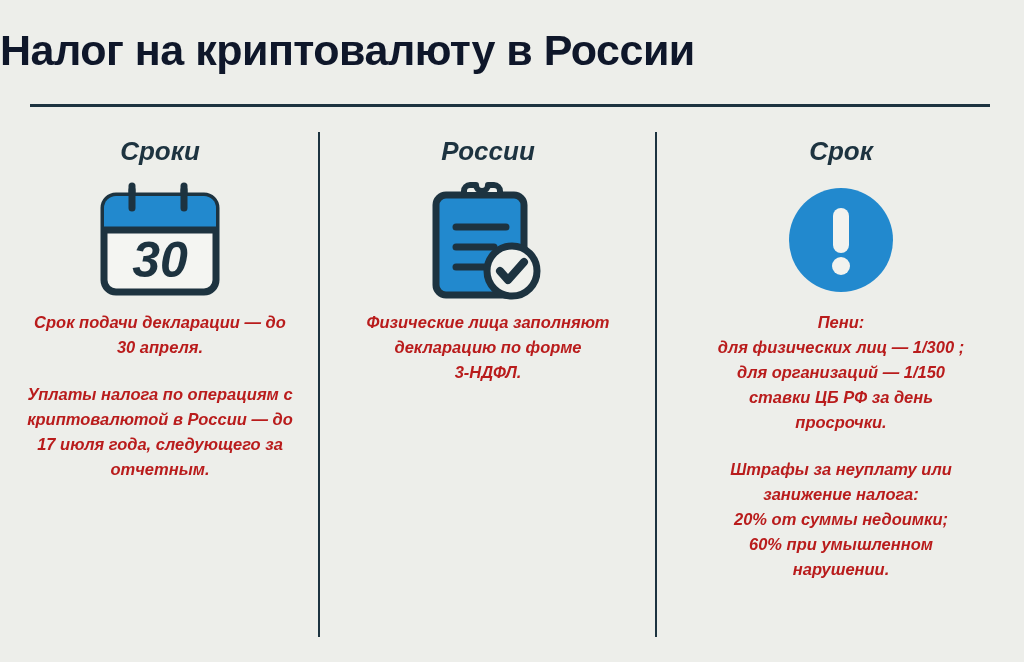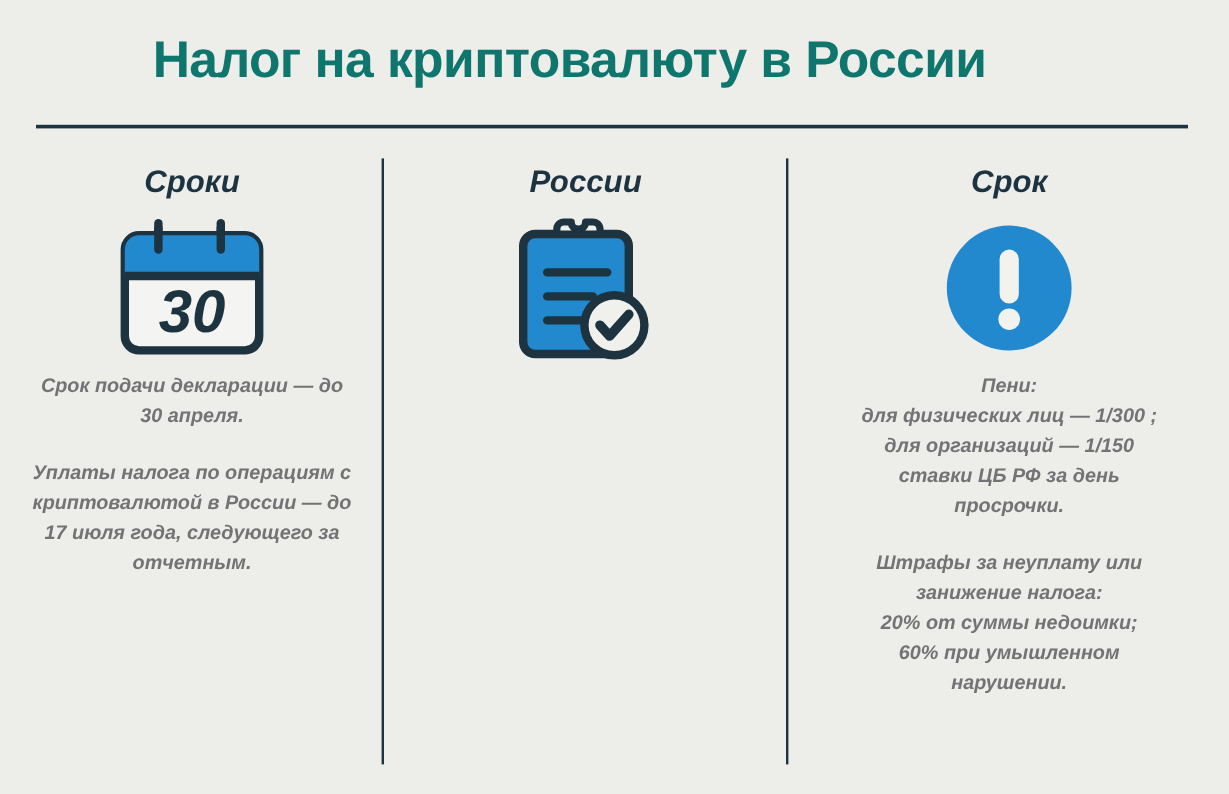--- a/index.html
+++ b/index.html
@@ -22,25 +22,25 @@
     left: 0;
     top: 0;
     width: 1024px;
     height: 108px;
   }
   .title {
     position: absolute;
     left: 0;
     top: 20px;
     width: 822px;
-    text-align: right;
+    text-align: left;
     font-size: 43px;
     font-weight: bold;
     letter-spacing: -0.5px;
-    color: #0f766e;
+    color: #0f172a;
     line-height: 60px;
     white-space: nowrap;
   }
   .title-rule {
     position: absolute;
     left: 30px;
     top: 104px;
     width: 960px;
     height: 3px;
     background: #1d3340;
@@ -88,21 +88,21 @@
     align-items: center;
     justify-content: center;
     margin-top: 6px;
   }
 
   .para-block { margin-top: 4px; }
   .para {
     font-size: 16.5px;
     font-weight: bold;
     line-height: 25px;
-    color: #737373;
+    color: #b91c1c;
     margin: 0 0 22px 0;
     padding: 0 6px;
     white-space: pre-line;
   }
   .col-1 .para { padding: 0 14px; }
   .col-3 .para { padding: 0 28px; }
 </style>
 </head>
 <body>
 
@@ -147,20 +147,23 @@
         <rect x="8" y="16" width="88" height="100" rx="10" ry="10" fill="#2289ce" stroke="#1d3340" stroke-width="7"></rect>
         <path d="M36 16 v-4 a6 6 0 0 1 6 -6 h6 a6 6 0 0 0 12 0 h6 a6 6 0 0 1 6 6 v4 z" fill="#f0f1ed" stroke="#1d3340" stroke-width="6" stroke-linejoin="round"></path>
         <line x1="28" y1="48" x2="78" y2="48" stroke="#1d3340" stroke-width="7" stroke-linecap="round"></line>
         <line x1="28" y1="68" x2="66" y2="68" stroke="#1d3340" stroke-width="7" stroke-linecap="round"></line>
         <line x1="28" y1="88" x2="58" y2="88" stroke="#1d3340" stroke-width="7" stroke-linecap="round"></line>
         <circle cx="84" cy="92" r="25" fill="#f0f1ed" stroke="#1d3340" stroke-width="7"></circle>
         <path d="M72 92 l8 9 l16 -18" fill="none" stroke="#1d3340" stroke-width="8" stroke-linecap="round" stroke-linejoin="round"></path>
       </svg>
     </div>
     <div class="para-block">
+      <p class="para">Физические лица заполняют
+декларацию по форме
+3-НДФЛ.</p>
     </div>
   </div>
 
   <div class="col col-3">
     <div class="col-head">Срок</div>
     <div class="icon-slot">
       <svg width="108" height="108" viewBox="0 0 108 108">
         <circle cx="54" cy="54" r="52" fill="#2289ce"></circle>
         <rect x="46" y="22" width="16" height="45" rx="8" ry="8" fill="#f2f3ef"></rect>
         <circle cx="54" cy="80" r="9" fill="#f2f3ef"></circle>

